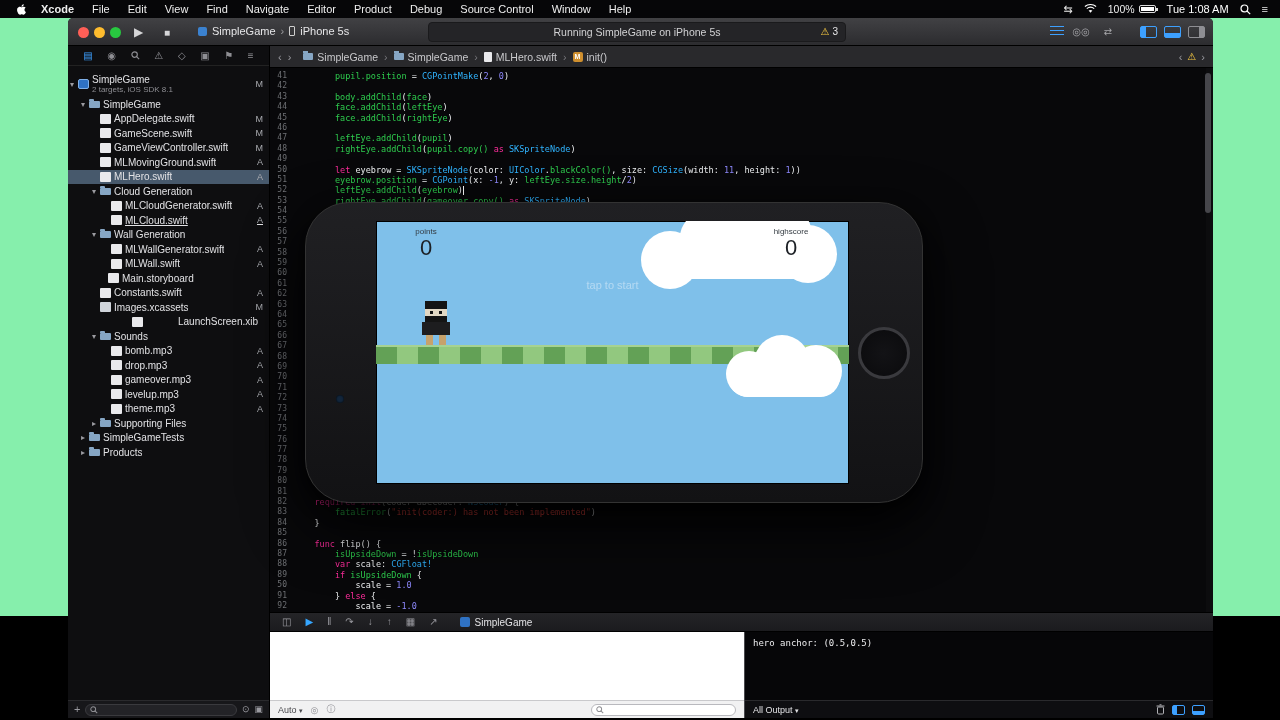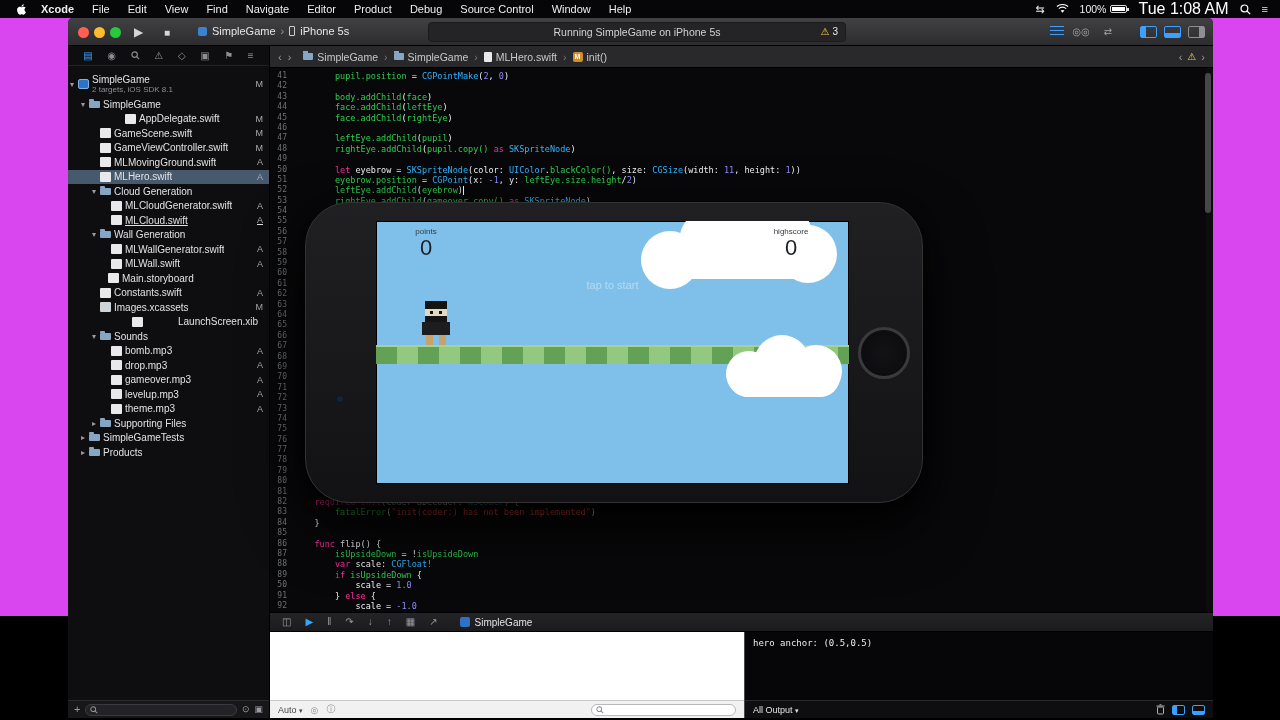--- a/index.html
+++ b/index.html
@@ -1,18 +1,18 @@
 <!DOCTYPE html>
 <html style="--accent: #3da0ff; --warning: #f5c842; --selection: #47596c; --sky: #7fc0ea; --ground-light: #92c87f; --ground-dark: #63a156; --keyword: #ff2d9c; --type: #30b4ff; --member: #2ecc4e; --number: #8f8aff; --string: #ff4a43;"><head>
 <meta charset="utf-8">
 <style>
   * { margin:0; padding:0; box-sizing:border-box; }
   html,body { width:1280px; height:720px; background:#000; overflow:hidden;
               font-family:"Liberation Sans", sans-serif; }
-  .screen { position:absolute; inset:0; width:1280px; height:616px; background:#d946ef; }
+  .screen { position:absolute; inset:0; width:1280px; height:616px; background:#86efac; }
 
   
   .menu-bar { position:absolute; left:0; top:0; width:1280px; height:18px;
               background:#060608; display:flex; align-items:center; color:#eee;
               font-size:11px; padding-left:10px; z-index:60; }
   .apple-menu { width:22px; display:flex; justify-content:center; }
   .menu-item { padding:0 9px; line-height:18px; }
   .menu-item.app-name { font-weight:bold; }
   .menu-status { margin-left:auto; display:flex; align-items:center; gap:11px; padding-right:12px; }
   .batt { width:17px; height:8px; border:1px solid #ddd; border-radius:2px; position:relative; }
@@ -198,21 +198,21 @@
       <span class="glyph-ic">⇆</span>
       <svg width="13" height="10" viewBox="0 0 13 10">
           <path d="M6.5 8.8 L8.4 6.5 A3.6 3.6 0 0 0 4.6 6.5 Z" fill="#fff"></path>
           <path d="M2.8 4.7 A5.8 5.8 0 0 1 10.2 4.7" stroke="#fff" fill="none" stroke-width="1.1"></path>
           <path d="M0.9 2.5 A9 9 0 0 1 12.1 2.5" stroke="#fff" fill="none" stroke-width="1.1"></path>
         </svg>
       <span style="display:flex;align-items:center;gap:4px">
         <span style="font-size:10.5px;color:#eee">100%</span>
         <span class="batt"></span>
       </span>
-      <span style="font-size:16px;color:#fff">Tue 1:08 AM</span>
+      <span style="font-size:11px;color:#fff">Tue 1:08 AM</span>
       <svg width="11" height="11" viewBox="0 0 11 11">
           <circle cx="4.4" cy="4.4" r="3.4" fill="none" stroke="#fff" stroke-width="1.2"></circle>
           <line x1="7" y1="7" x2="10.2" y2="10.2" stroke="#fff" stroke-width="1.2"></line>
         </svg>
       <span class="glyph-ic">≡</span>
     </div>
   </div>
 
   <div class="window">
 
@@ -271,21 +271,21 @@
               <div class="t-title">SimpleGame</div>
               <div class="t-sub">2 targets, iOS SDK 8.1</div>
             </span>
             <span class="t-badge">M</span>
           </div>
           <div class="tree-row" style="padding-left: 13px;">
             <span class="disc">▾</span>
             <span class="t-icon i-folder"></span>
             <span class="t-label">SimpleGame</span>
           </div>
-          <div class="tree-row" style="padding-left: 24px; margin-left: 25px;">
+          <div class="tree-row" style="padding-left: 24px;">
             <span class="disc"></span>
             <span class="t-icon i-swift"></span>
             <span class="t-label">AppDelegate.swift</span>
             <span class="t-badge">M</span>
           </div>
           <div class="tree-row" style="padding-left: 24px;">
             <span class="disc"></span>
             <span class="t-icon i-swift"></span>
             <span class="t-label">GameScene.swift</span>
             <span class="t-badge">M</span>

